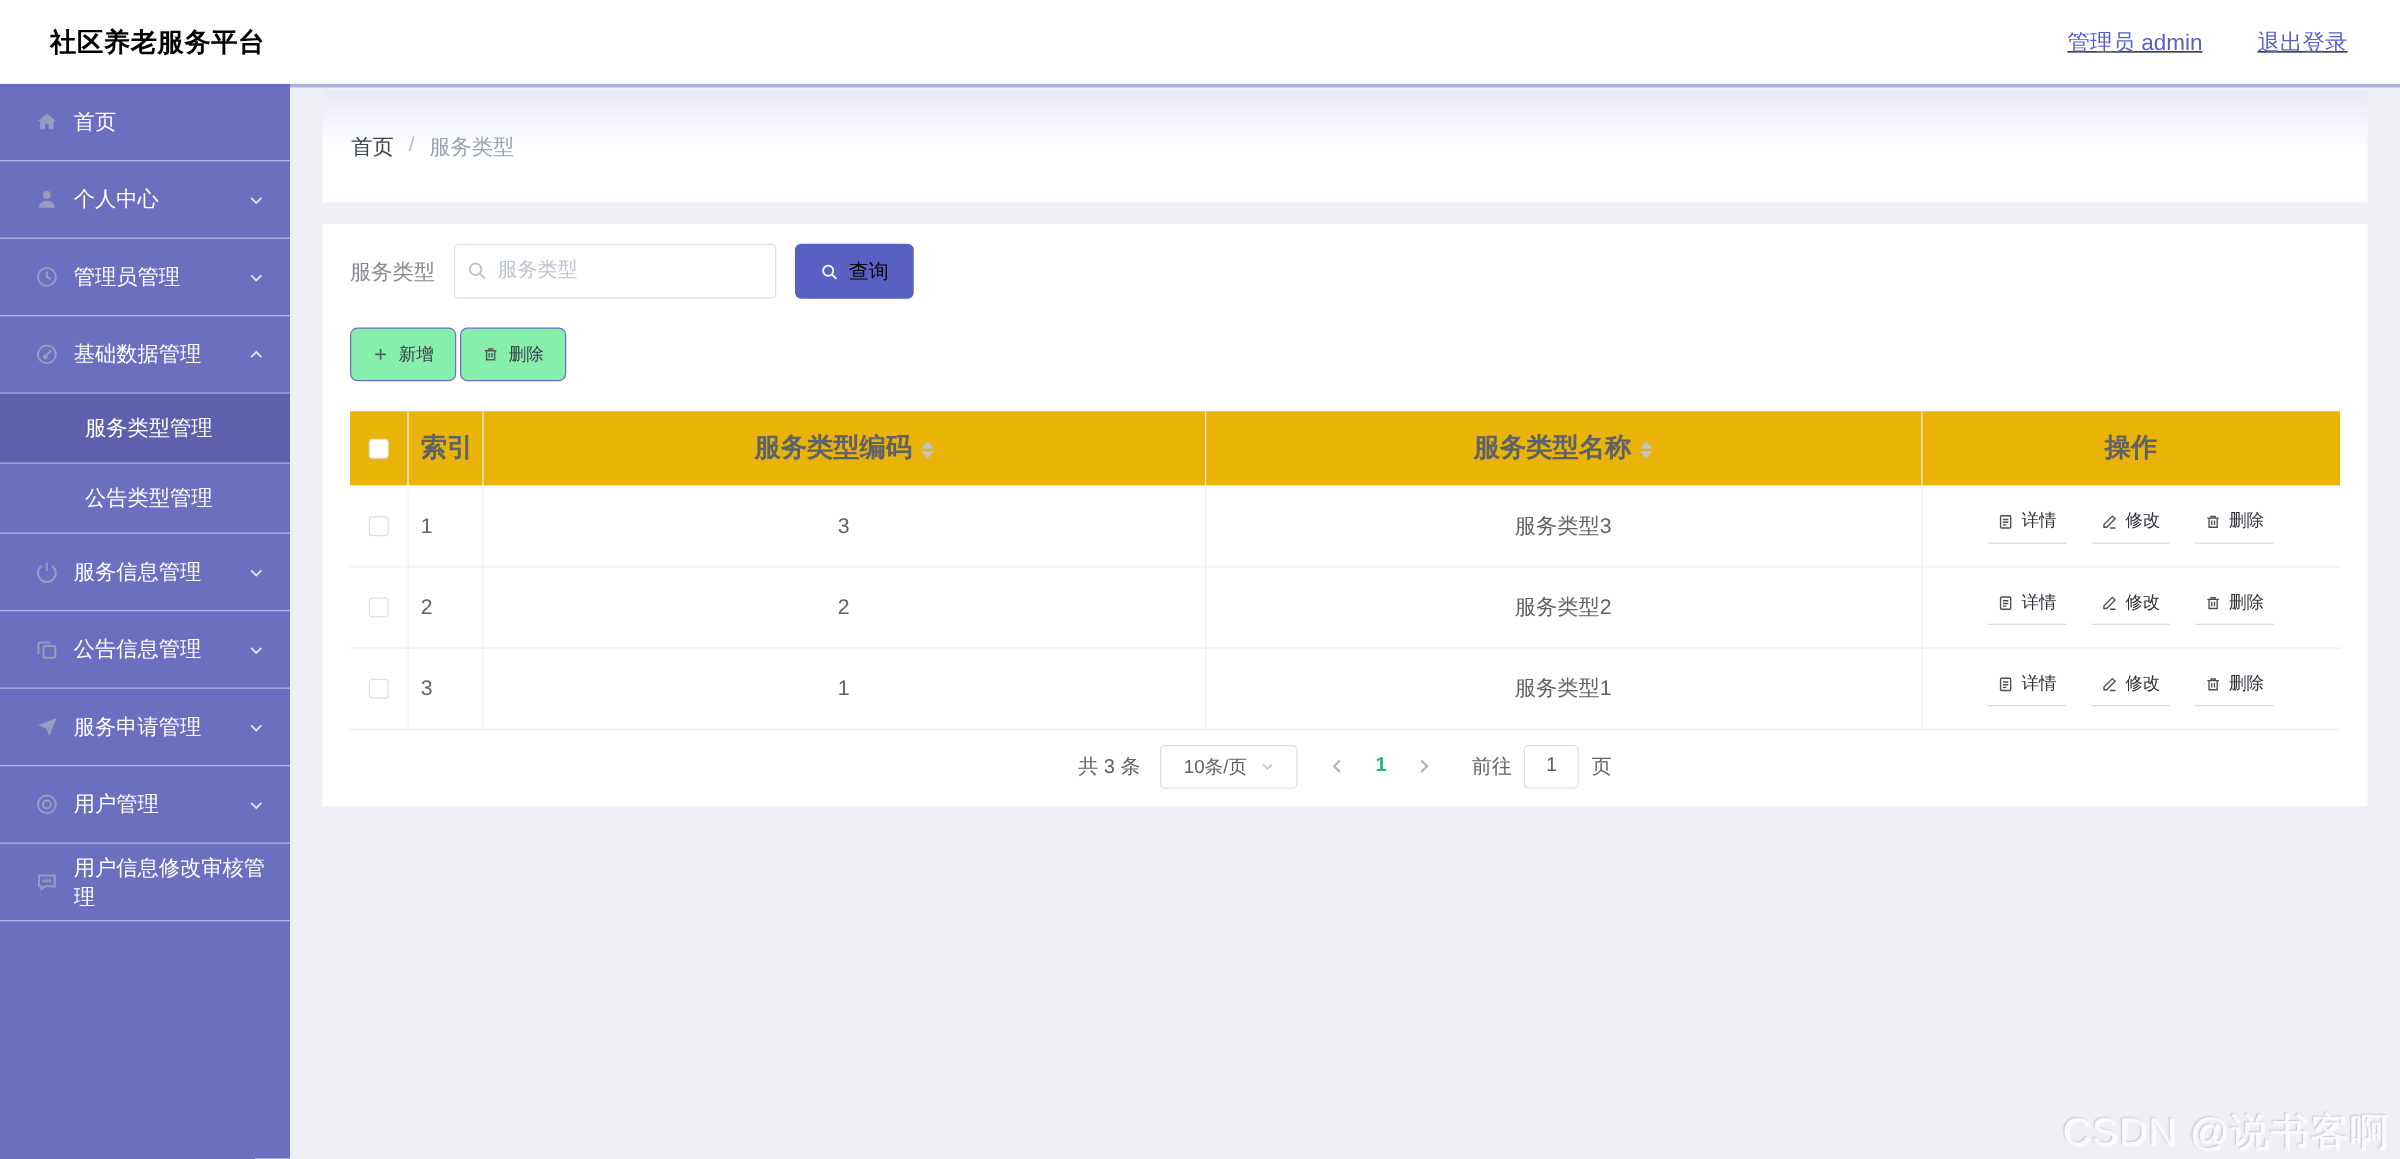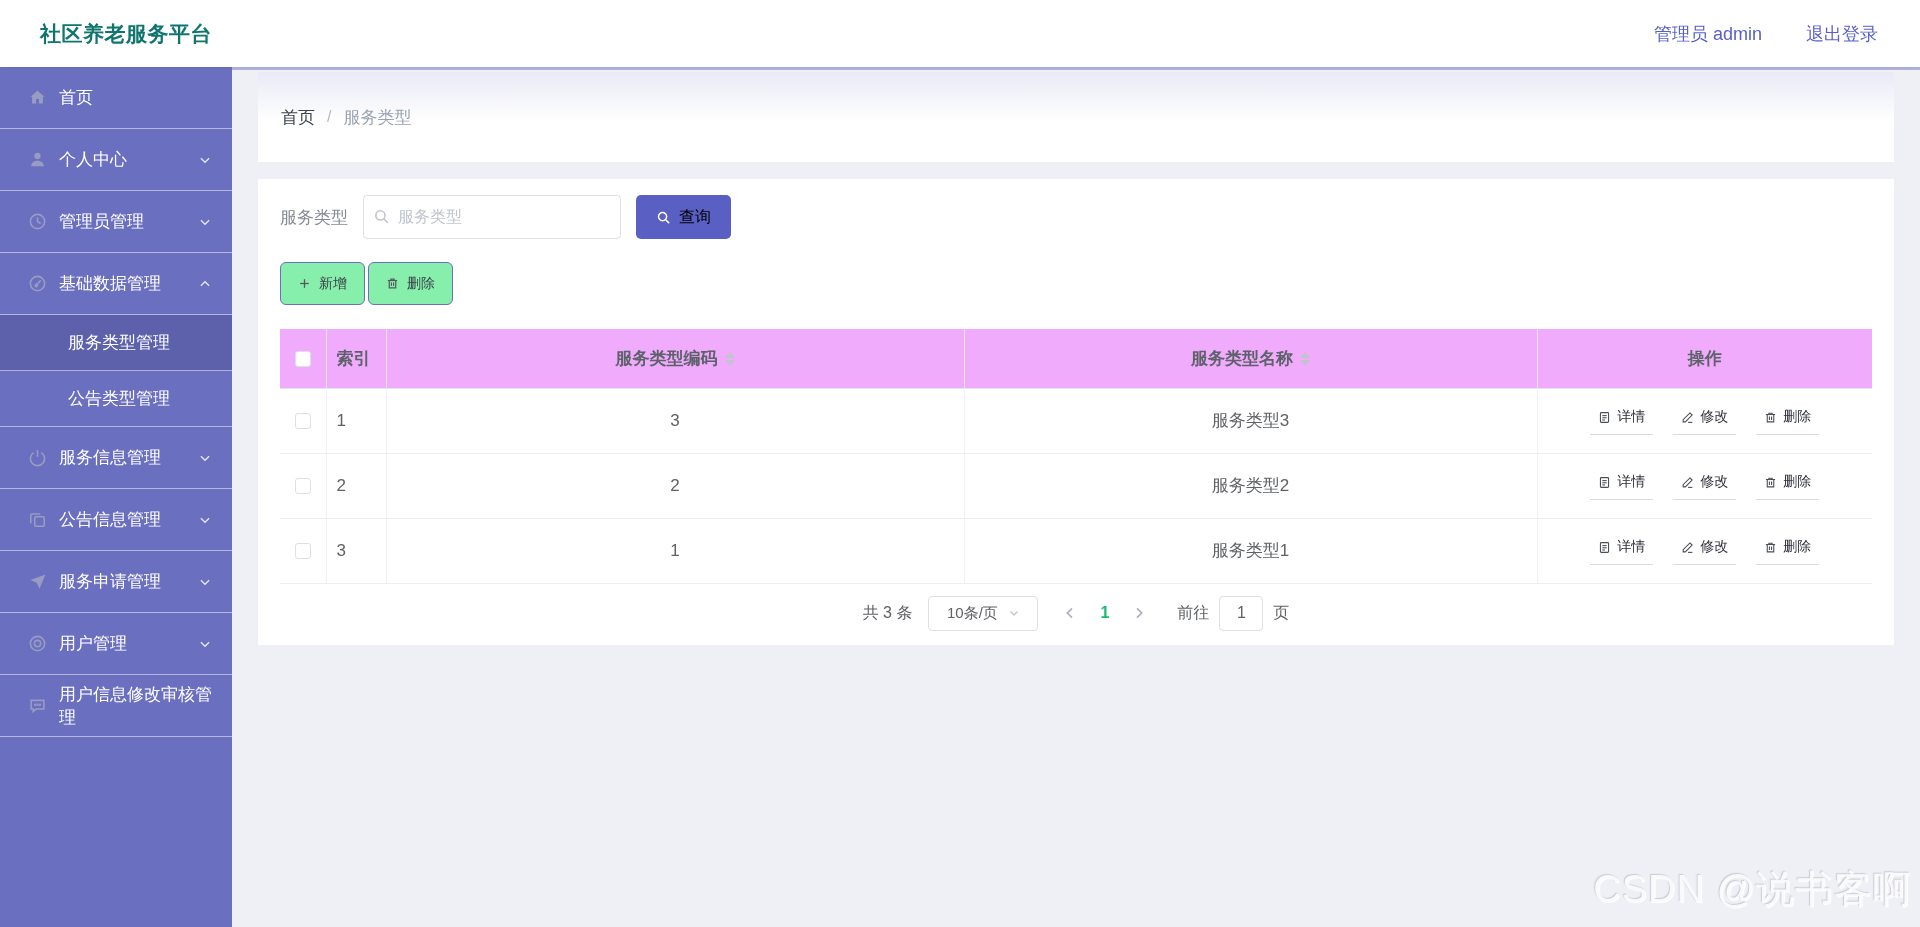--- a/index.html
+++ b/index.html
@@ -3,22 +3,22 @@
 <meta charset="utf-8">
 <style>
   * { margin:0; padding:0; box-sizing:border-box; }
   html,body { width:1920px; height:927px; overflow:hidden;
     font-family:"Liberation Sans","DejaVu Sans",sans-serif; background:#eef0f5; }
 
   
   .app-header { position:relative; z-index:5; height:67px; background:#ffffff;
     display:flex; align-items:center; justify-content:space-between; padding:0 42px 0 40px;
     box-shadow:0 1px 2px rgba(0,0,0,.04); }
-  .app-title { font-size:21px; font-weight:bold; color:#0f766e; letter-spacing:.5px; }
-  .header-right { display:flex; align-items:flex-start; gap:44px; }
+  .app-title { font-size:21px; font-weight:bold; color:#000000; letter-spacing:.5px; }
+  .header-right { display:flex; align-items:flex-start; gap:44px;text-decoration:underline; }
   .header-link { font-size:18px; color:#585fc9; cursor:pointer; text-decoration:none; }
 
   
   .layout { display:flex; height:860px; }
 
   
   .sidebar { width:232px; min-width:232px; height:100%; background:#6b6fbf; overflow:hidden; }
   .menu-item { height:62px; display:flex; align-items:center; padding:0 20px 0 28px;
     border-bottom:1px solid rgba(255,255,255,.5); color:#ffffff; cursor:pointer; }
   .menu-item .mi-icon { width:19px; height:19px; margin-right:12px; color:#989cc2; flex:0 0 auto; }
@@ -58,21 +58,21 @@
 
   
   .toolbar { margin-top:23px; display:flex; gap:3px; }
   .outline-btn { height:43px; padding:0 17px; background:#86efac; border:1px solid #6a6fc4;
     border-radius:6px; font-size:14px; color:#3a3e47; display:inline-flex; align-items:center; gap:8px;
     cursor:pointer; font-family:"Liberation Sans","DejaVu Sans",sans-serif; }
   .outline-btn .btn-icon { width:13px; height:13px; color:#55595f; }
 
   
   .data-table { width:100%; margin-top:24px; border-collapse:collapse; }
-  .data-table th { height:59px; background:#f0abfc; font-size:17px; font-weight:bold; color:#5d6169;
+  .data-table th { height:59px; background:#eab308; font-size:21px; font-weight:bold; color:#5d6169;
     border-bottom:1px solid #e3e4ec; border-right:1px solid #e7e8ef; text-align:center; }
   .data-table td { height:65px; font-size:17px; color:#606266; border-bottom:1px solid #ebeef5;
     border-right:1px solid #f0f1f6; text-align:center; background:#fff; }
   .data-table th:last-child, .data-table td:last-child { border-right:none; }
   .col-check { width:46px; }
   .col-index { width:60px; }
   .col-code  { width:578px; }
   .col-name  { width:573px; }
   .th-index, .td-index { text-align:left !important; padding-left:10px; }
   .checkbox { display:inline-block; width:16px; height:16px; border:1px solid #dcdfe6; border-radius:3px;
@@ -95,21 +95,21 @@
   .page-arrow { width:16px; height:16px; color:#aeb1b9; cursor:pointer; }
   .page-arrow.prev { margin-left:24px; }
   .page-arrow.next { margin-left:22px; }
   .page-number { margin-left:22px; color:#1abd6e; font-weight:bold; cursor:pointer; }
   .goto-label { margin-left:30px; }
   .goto-input { width:44px; height:35px; border:1px solid #dcdfe6; border-radius:4px; margin:0 10px;
     text-align:center; font-size:16px; color:#606266; outline:none;
     font-family:"Liberation Sans","DejaVu Sans",sans-serif; }
 
   
-  .watermark { position:absolute; right:8px; bottom:12px; font-size:38px; letter-spacing:1px;
+  .watermark { position:absolute; right:8px; bottom:0px; font-size:31px; letter-spacing:1px;
     color:rgba(250,250,252,.97);
     text-shadow:-1px -1px 1px rgba(168,170,182,.5), 1px 1px 1px #ffffff; pointer-events:none; }
 </style>
 </head>
 <body>
 
 <header class="app-header">
   <div class="app-title">社区养老服务平台</div>
   <div class="header-right">
     <a class="header-link">管理员 admin</a>

